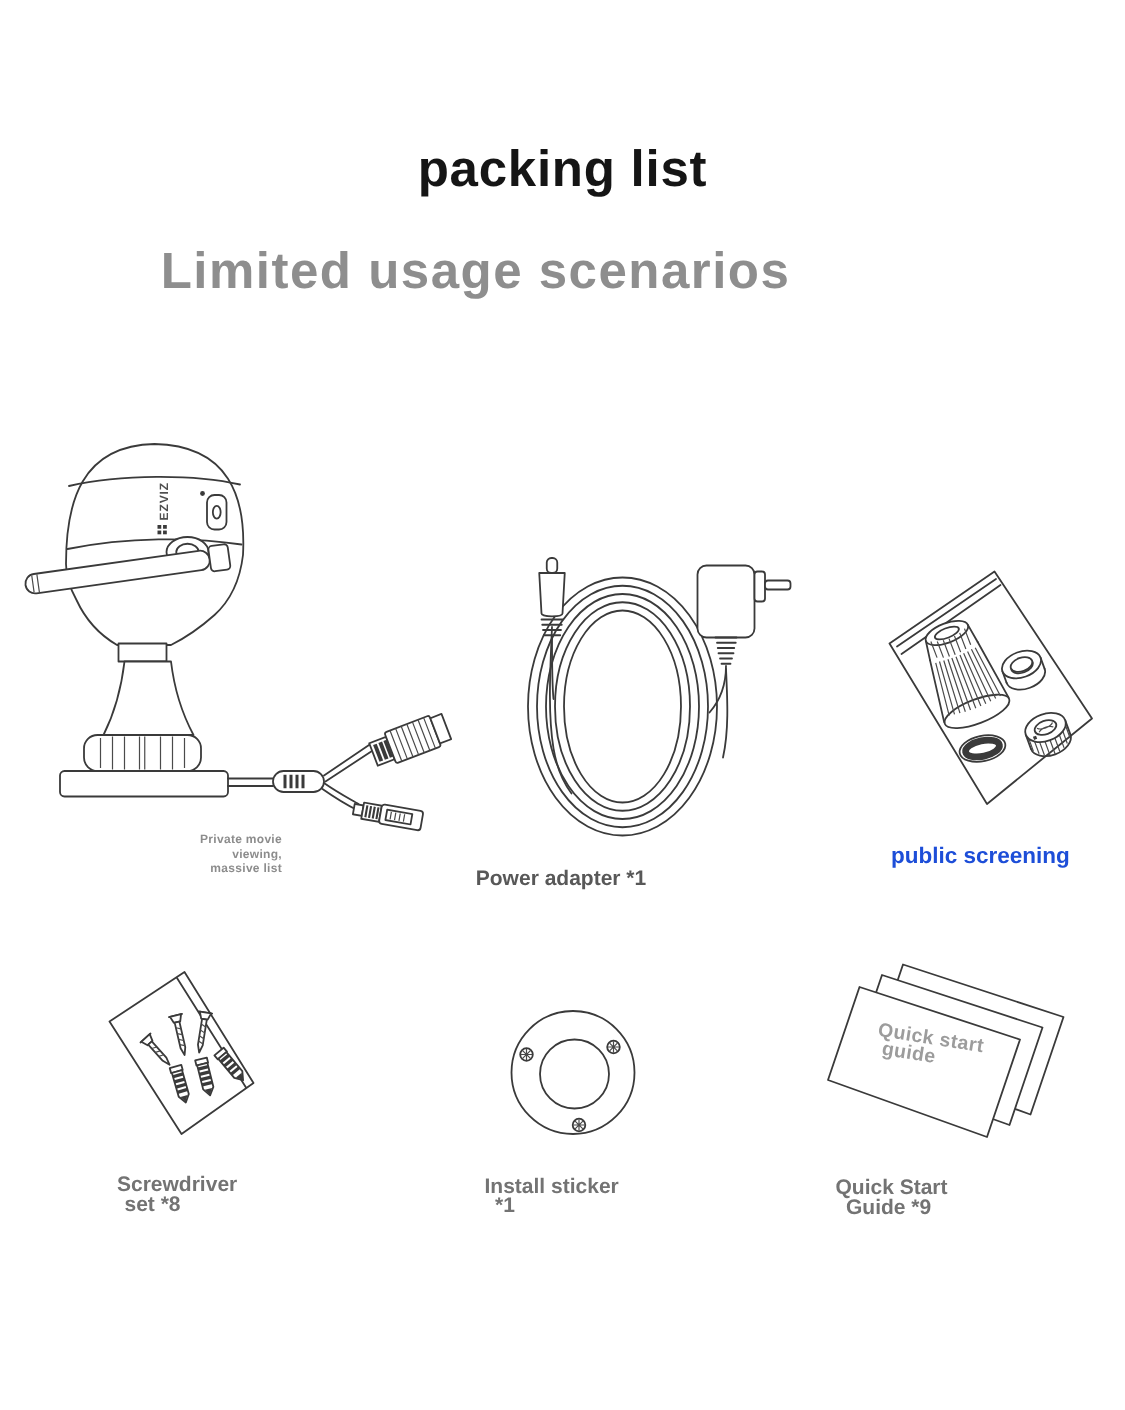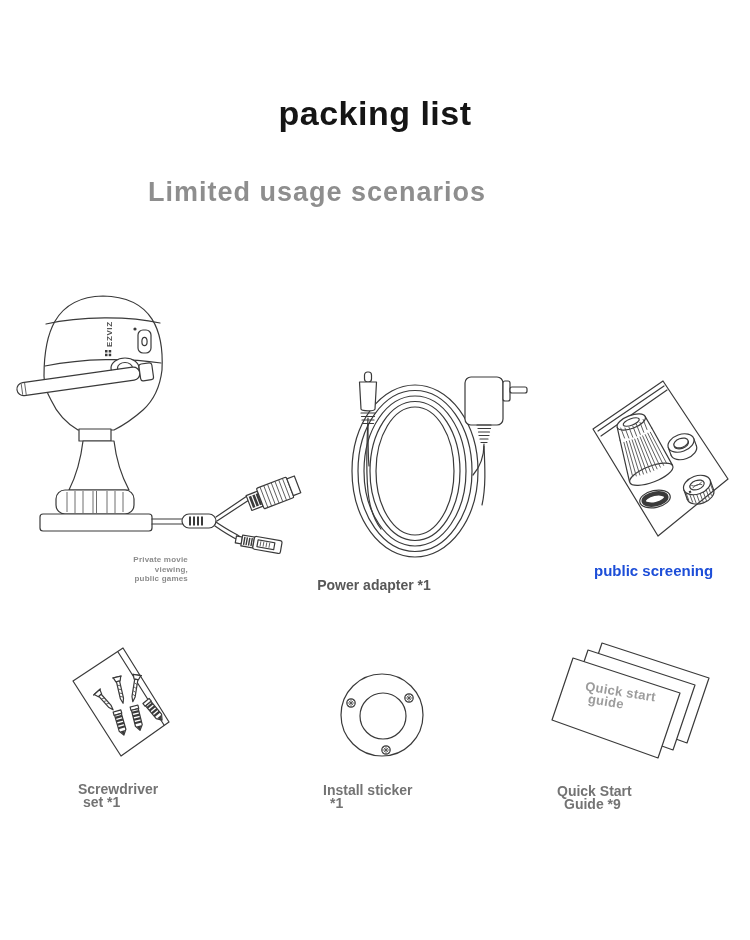--- a/index.html
+++ b/index.html
@@ -6,22 +6,22 @@
   .page {
     position:relative; width:750px; height:940px; background:#ffffff;
     font-family:"Liberation Sans", sans-serif; overflow:hidden;
   }
   .abs { position:absolute; }
   .page-title {
     left:0; top:94px; width:750px; text-align:center;
     font-size:34px; font-weight:800; letter-spacing:0.5px; color:#151515;
   }
   .section-heading {
-    left:317px; top:177px; transform:translateX(-50%); white-space:nowrap;
-    font-size:27px; font-weight:700; letter-spacing:1px; color:#8e8e8e;
+    left:317px; top:162px; transform:translateX(-50%); white-space:nowrap;
+    font-size:34px; font-weight:700; letter-spacing:1px; color:#8e8e8e;
   }
   .section-subtitle {
     left:346px; top:209px; transform:translateX(-50%); text-align:center; white-space:nowrap;
     font-size:13px; font-weight:700; line-height:11.5px; color:#747474; letter-spacing:0.2px;
   }
   .cap { position:absolute; font-weight:700; color:#6f6f6f; white-space:nowrap; }
   .cap-camera {
     left:98px; top:555px; width:90px; text-align:right; white-space:normal;
     font-size:8px; line-height:9.5px; color:#8c8c8c; letter-spacing:0.2px;
   }
@@ -247,30 +247,30 @@
     <polygon class="lnw" points="22,74 43,12 150,47 128,112"></polygon>
     <polygon class="lnw" points="7,82 28,20 135,55 113,120"></polygon>
     <g transform="translate(75,58) rotate(9)">
       <text class="booklet-text" x="0" y="0" text-anchor="middle">Quick start</text>
       <text class="booklet-text" x="-13" y="12" text-anchor="middle">guide</text>
     </g>
   </svg>
 
   <div class="cap cap-camera">
     <div>Private movie viewing,</div>
-    <div>public games</div>
+    <div>massive list</div>
   </div>
 
   <div class="cap cap-power">Power adapter *1</div>
 
   <div class="cap cap-kit">public screening</div>
 
   <div class="cap cap-two cap-screwdriver">
     <div>Screwdriver</div>
-    <div class="l2-sm">set *1</div>
+    <div class="l2-sm">set *8</div>
   </div>
 
   <div class="cap cap-two cap-sticker">
     <div>Install sticker</div>
     <div class="l2-md">*1</div>
   </div>
 
   <div class="cap cap-two cap-guide">
     <div>Quick Start</div>
     <div class="l2-md">Guide *9</div>

